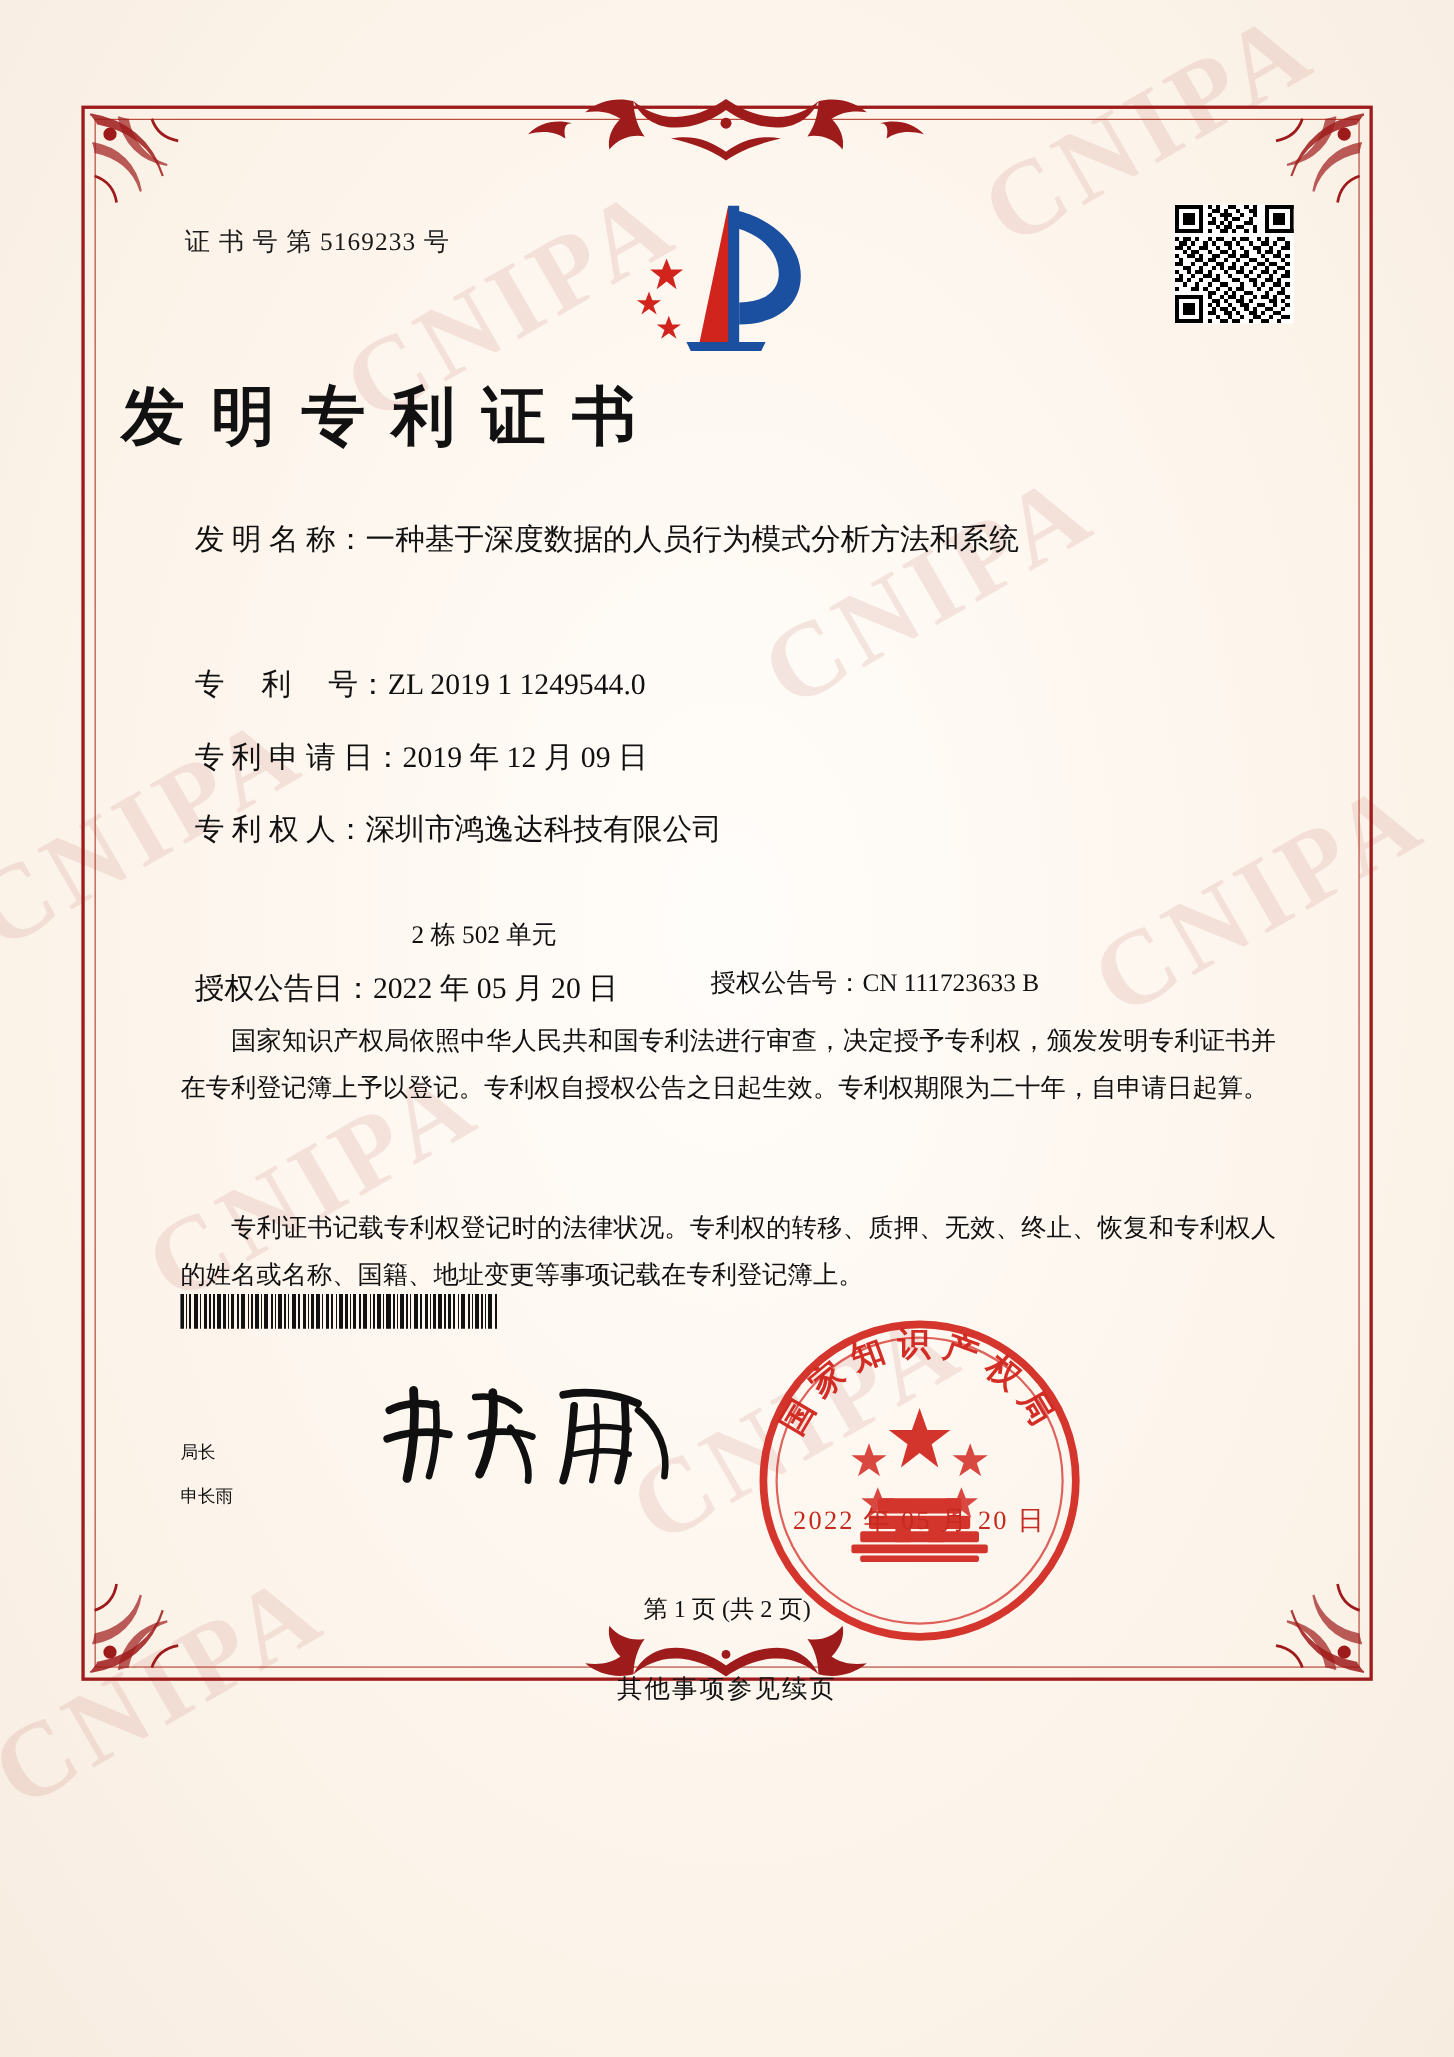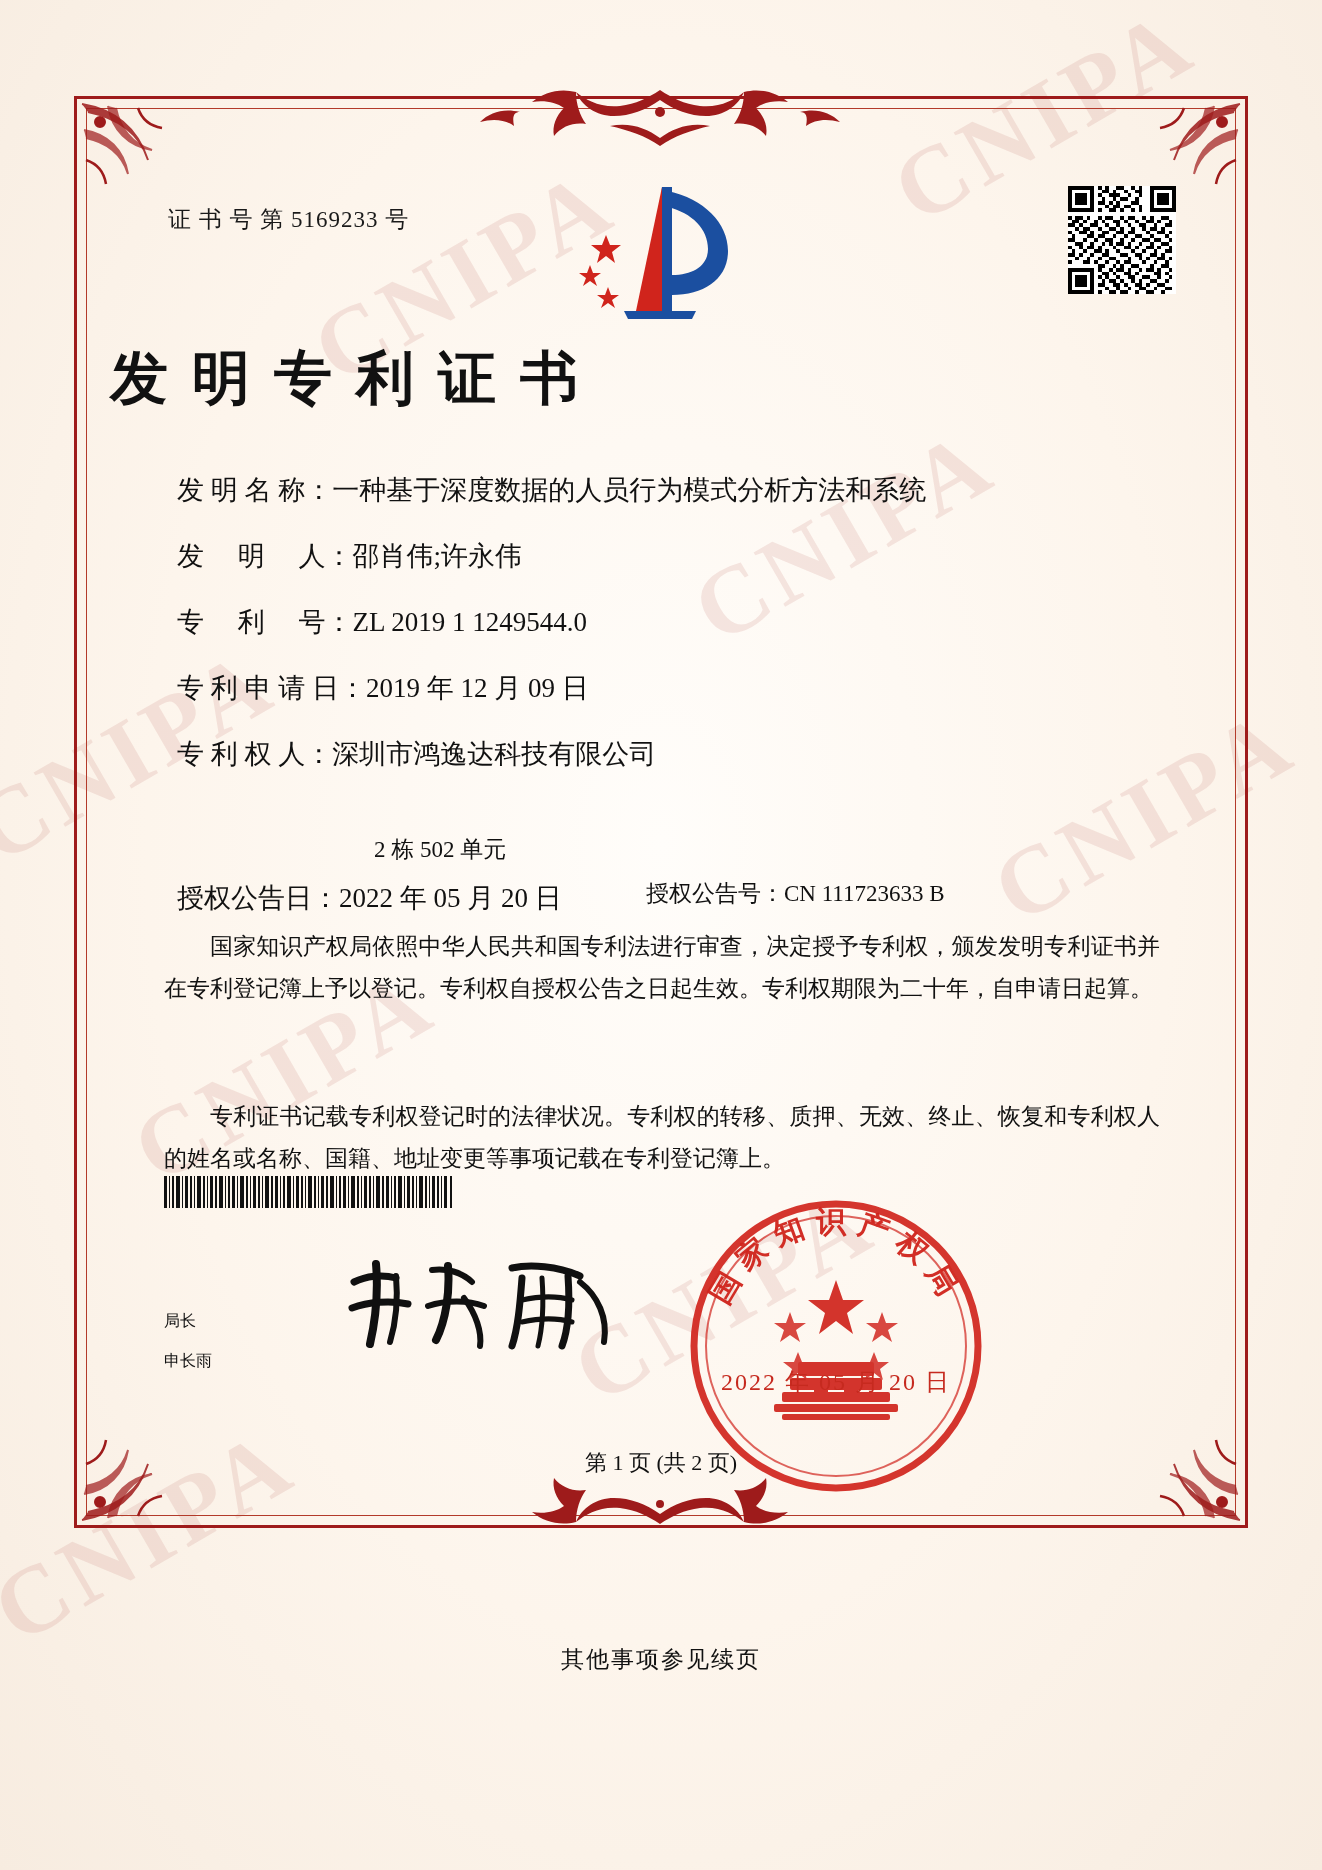--- a/index.html
+++ b/index.html
@@ -255,21 +255,21 @@
     top: 1340px;
     width: 1150px;
     text-align: center;
     font-size: 22px;
     color: #111;
   }
 
   #bottom-note {
     position: absolute;
     left: 0;
-    top: 1644px;
+    top: 1520px;
     width: 1322px;
     text-align: center;
     font-size: 23px;
     color: #111;
     letter-spacing: 2px;
     font-family: Liberation Mono, monospace;
   }
 </style>
 </head>
 <body>
@@ -596,23 +596,20 @@
         </g>
       </svg>
     </div>
 
     <div id="main-title">发明专利证书</div>
 
     <div class="field-row" id="row-title">
       <span class="field-label">发 明 名 称：</span><span class="field-value">一种基于深度数据的人员行为模式分析方法和系统</span>
     </div>
 
-    <div class="field-row" id="row-inventor">
-      <span class="field-label">发     明     人：</span><span class="field-value">邵肖伟;许永伟</span>
-    </div>
 
     <div class="field-row" id="row-patentno">
       <span class="field-label">专     利     号：</span><span class="field-value">ZL 2019 1 1249544.0</span>
     </div>
 
     <div class="field-row" id="row-appdate">
       <span class="field-label">专 利 申 请 日：</span><span class="field-value">2019 年 12 月 09 日</span>
     </div>
 
     <div class="field-row" id="row-holder">

